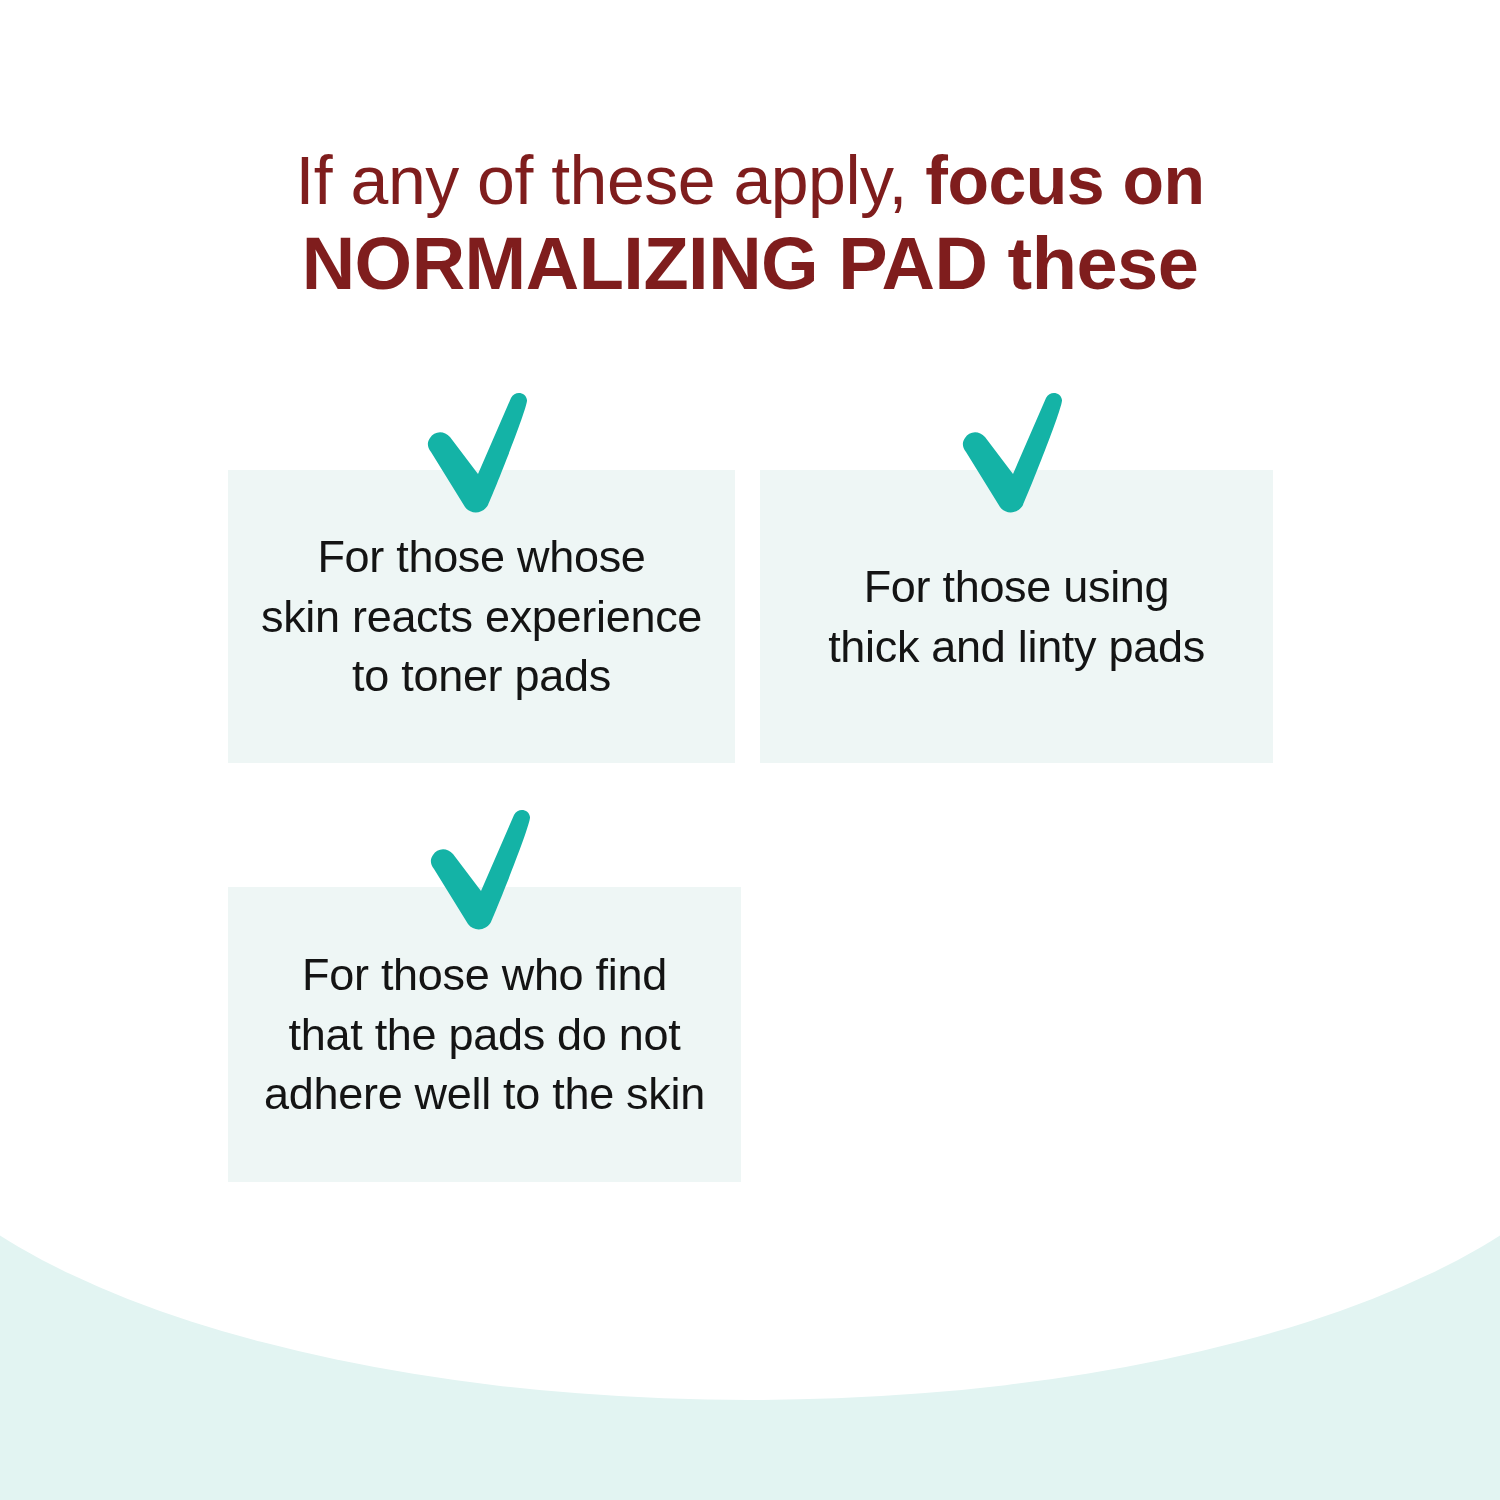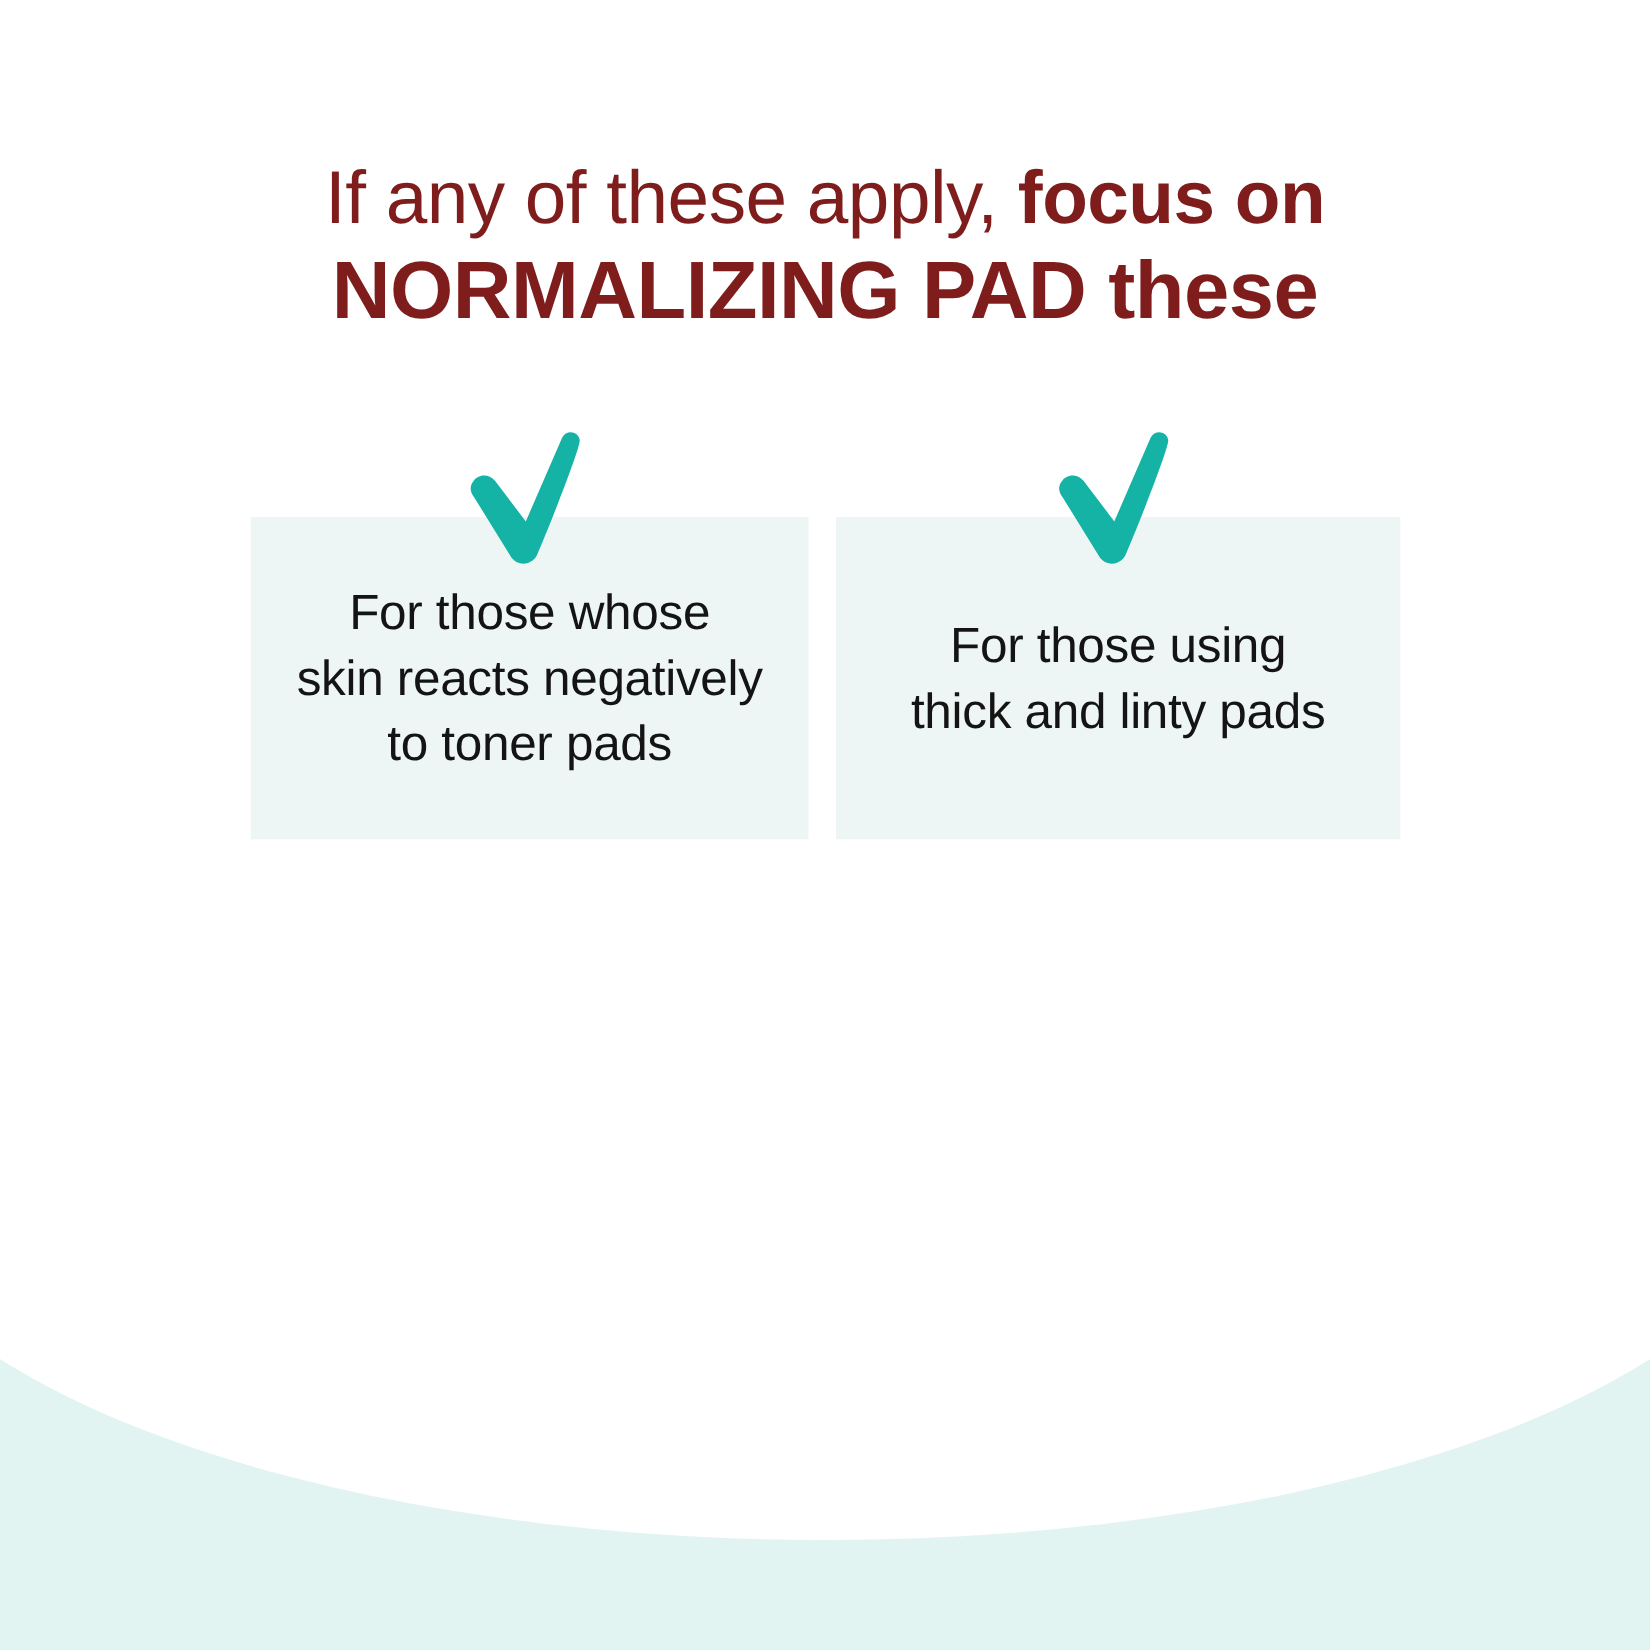--- a/index.html
+++ b/index.html
@@ -167,21 +167,21 @@
     <div class="grid-row">
 
       <div class="benefit-card">
         <span class="check-wrap">
           <svg viewBox="0 0 140 126" xmlns="http://www.w3.org/2000/svg" aria-hidden="true">
             <path d="M18 48 C22 41, 32 40, 38 47 L66 84 L99 8 C103 0, 114 2, 115 10 C116 17, 82 102, 76 115 C71 124, 59 125, 53 117 L19 62 C15 57, 15 52, 18 48 Z" fill="#14b3a6"></path>
           </svg>
         </span>
         <div class="card-surface h-top">
           <div class="card-text">For those whose
-skin reacts negatively
+skin reacts experience
 to toner pads</div>
         </div>
       </div>
 
       <div class="benefit-card is-tall">
         <span class="check-wrap">
           <svg viewBox="0 0 140 126" xmlns="http://www.w3.org/2000/svg" aria-hidden="true">
             <path d="M18 48 C22 41, 32 40, 38 47 L66 84 L99 8 C103 0, 114 2, 115 10 C116 17, 82 102, 76 115 C71 124, 59 125, 53 117 L19 62 C15 57, 15 52, 18 48 Z" fill="#14b3a6"></path>
           </svg>
         </span>
@@ -189,18 +189,30 @@
           <div class="card-text">For those using
 thick and linty pads</div>
         </div>
       </div>
 
     </div>
 
     <div class="grid-row">
 
 
+      <div class="benefit-card is-tall">
+        <span class="check-wrap">
+          <svg viewBox="0 0 140 126" xmlns="http://www.w3.org/2000/svg" aria-hidden="true">
+            <path d="M18 48 C22 41, 32 40, 38 47 L66 84 L99 8 C103 0, 114 2, 115 10 C116 17, 82 102, 76 115 C71 124, 59 125, 53 117 L19 62 C15 57, 15 52, 18 48 Z" fill="#14b3a6"></path>
+          </svg>
+        </span>
+        <div class="card-surface h-bot">
+          <div class="card-text">For those who find
+that the pads do not
+adhere well to the skin</div>
+        </div>
+      </div>
 
     </div>
 
   </div>
 
 </div>
 
 </body></html>

